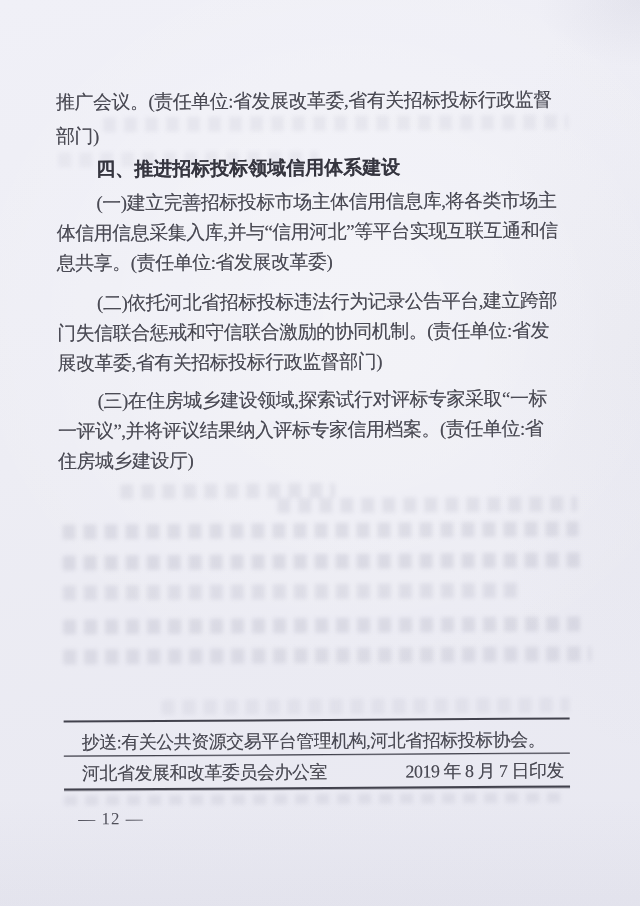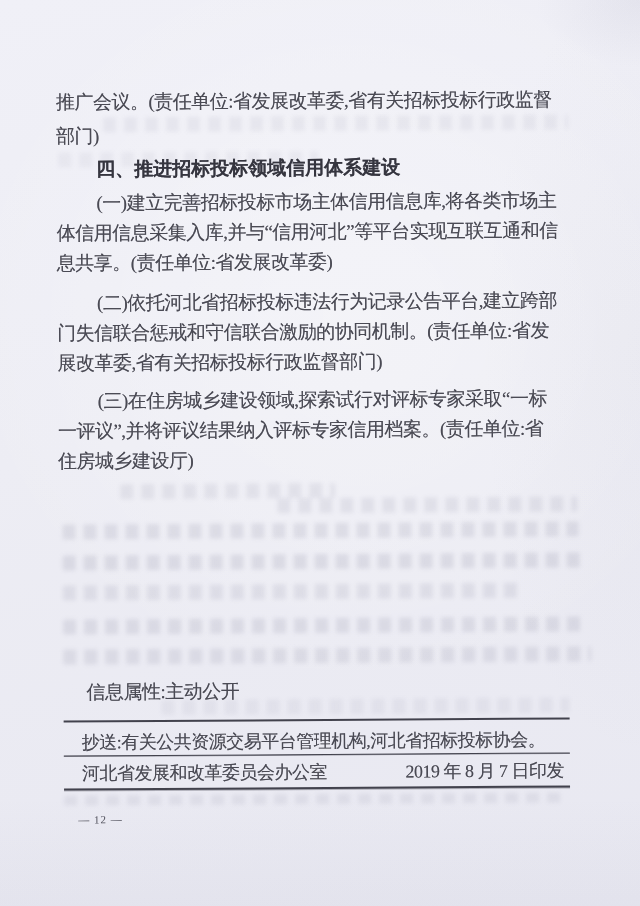--- a/index.html
+++ b/index.html
@@ -72,21 +72,21 @@
   .issuer-row{
     position:absolute;left:80px;right:78px;top:758px;
     height:28px;line-height:28px;
     display:flex;justify-content:space-between;
     font-size:18px;letter-spacing:-0.5px;white-space:nowrap;
     text-shadow:0 0 .6px rgba(74,74,84,.55);
   }
   .page-number{
     position:absolute;left:76px;top:806px;
     height:24px;line-height:24px;
-    font-size:11px;letter-spacing:1px;
+    font-size:17px;letter-spacing:1px;
     color:#4f4f5a;
   }
 
   
   .ghost{
     position:absolute;height:15px;
     background:repeating-linear-gradient(90deg,
       rgba(122,122,148,.30) 0 13px, rgba(122,122,148,0) 13px 21px);
     filter:blur(2px);
     opacity:.5;border-radius:2px;
@@ -141,21 +141,20 @@
       <div class="line">门失信联合惩戒和守信联合激励的协同机制。(责任单位:省发</div>
       <div class="line">展改革委,省有关招标投标行政监督部门)</div>
     </div>
 
     <div class="para p4">
       <div class="line indent">(三)在住房城乡建设领域,探索试行对评标专家采取“一标</div>
       <div class="line">一评议”,并将评议结果纳入评标专家信用档案。(责任单位:省</div>
       <div class="line">住房城乡建设厅)</div>
     </div>
 
-    <div class="info-attr">信息属性:主动公开</div>
 
     <div class="rule rule-1"></div>
     <div class="cc-line">抄送:有关公共资源交易平台管理机构,河北省招标投标协会。</div>
     <div class="rule rule-2"></div>
     <div class="issuer-row">
       <span>河北省发展和改革委员会办公室</span>
       <span>2019 年 8 月 7 日印发</span>
     </div>
     <div class="rule rule-3"></div>
 

